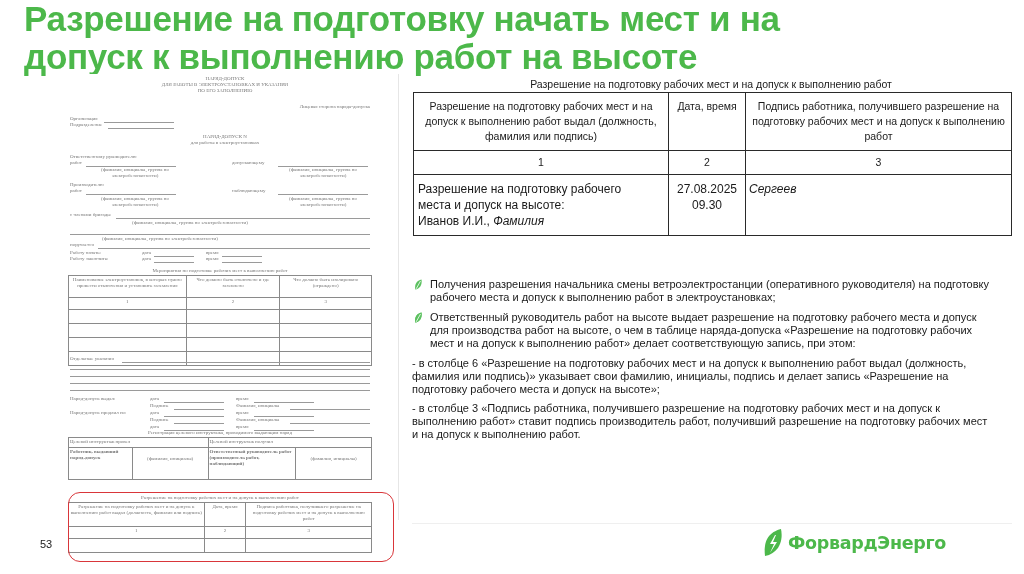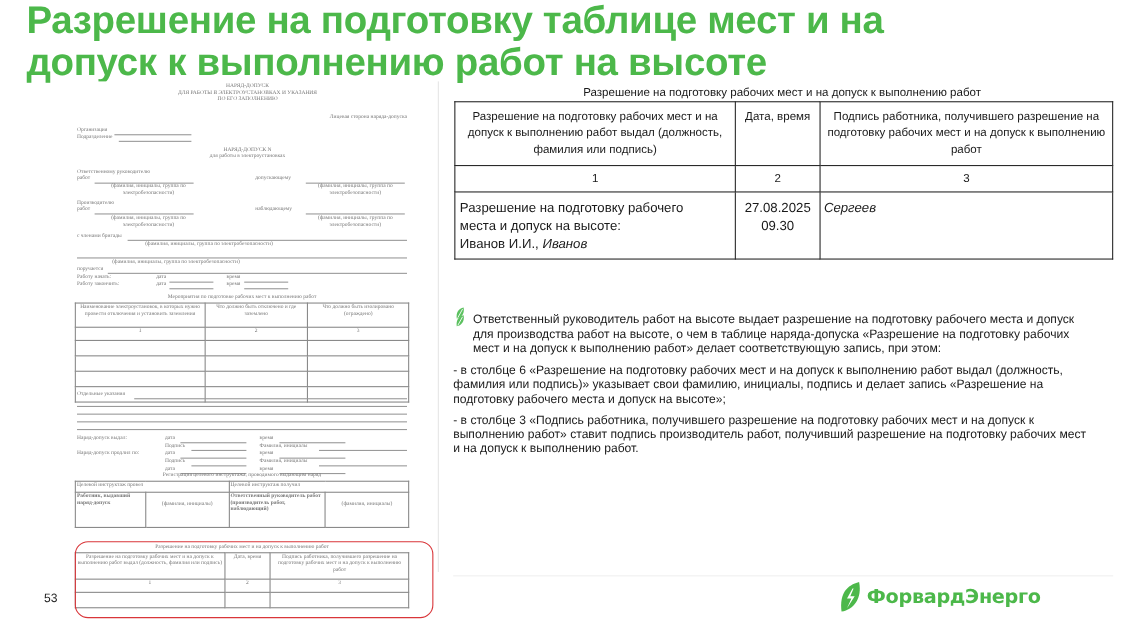--- a/index.html
+++ b/index.html
@@ -46,21 +46,21 @@
   .dash-item { margin-bottom: 6px; }
 
   .logo { position: absolute; left: 762px; top: 528px; display: flex; align-items: center; gap: 4px; justify-content: space-between; }
   .logo-text { font-family: "DejaVu Sans", sans-serif; font-weight: 700; font-size: 17.5px; color: #4cb84a; letter-spacing: -0.3px; }
   .bottom-line { position: absolute; left: 412px; top: 523px; width: 600px; height: 1px; background: #efefef; }
 </style>
 </head>
 <body>
 
 <div class="title">
-  <div>Разрешение на подготовку таблице мест и на</div>
+  <div>Разрешение на подготовку начать мест и на</div>
   <div>допуск к выполнению работ на высоте</div>
 </div>
 
 <div class="form">
   <div class="blk c" style="left:100px;top:2px;width:150px;">
     <div>НАРЯД-ДОПУСК</div>
     <div>ДЛЯ РАБОТЫ В ЭЛЕКТРОУСТАНОВКАХ И УКАЗАНИЯ</div>
     <div>ПО ЕГО ЗАПОЛНЕНИЮ</div>
   </div>
   <div class="blk r" style="left:220px;top:30px;width:100px;">Лицевая сторона наряда-допуска</div>
@@ -222,37 +222,44 @@
   </tr>
   <tr class="num">
     <td>1</td>
     <td>2</td>
     <td>3</td>
   </tr>
   <tr class="row" style="height:58px;">
     <td style="padding-left:4px;">
       <div>Разрешение на подготовку рабочего</div>
       <div>места и допуск на высоте:</div>
-      <div><span>Иванов И.И., </span><span class="i">Иванов</span></div>
+      <div><span>Иванов И.И., </span><span class="i">Фамилия</span></div>
     </td>
     <td class="date">
       <div>27.08.2025</div>
       <div>09.30</div>
     </td>
     <td class="i" style="padding-left:3px;">Сергеев</td>
   </tr>
 </tbody>
   </table>
 
 <div class="bullets">
   <div class="bullet">
     <svg class="leaf" viewBox="0 0 9 12">
         <path d="M7.5 0.5 C3 1.5 0.5 4.5 1.2 10.5 C5.5 10 8.5 6 7.5 0.5 Z" fill="#5cc160"></path>
         <path d="M6.5 2 L2.2 9.8" stroke="#fff" stroke-width="0.8"></path>
       </svg>
+    <span>Получения разрешения начальника смены ветроэлектростанции (оперативного руководителя) на подготовку рабочего места и допуск к выполнению работ в электроустановках;</span>
+  </div>
+  <div class="bullet">
+    <svg class="leaf" viewBox="0 0 9 12">
+        <path d="M7.5 0.5 C3 1.5 0.5 4.5 1.2 10.5 C5.5 10 8.5 6 7.5 0.5 Z" fill="#5cc160"></path>
+        <path d="M6.5 2 L2.2 9.8" stroke="#fff" stroke-width="0.8"></path>
+      </svg>
   </div>
   <div class="bullet">
     <svg class="leaf" viewBox="0 0 9 12">
         <path d="M7.5 0.5 C3 1.5 0.5 4.5 1.2 10.5 C5.5 10 8.5 6 7.5 0.5 Z" fill="#5cc160"></path>
         <path d="M6.5 2 L2.2 9.8" stroke="#fff" stroke-width="0.8"></path>
       </svg>
     <span>Ответственный руководитель работ на высоте выдает разрешение на подготовку рабочего места и допуск для производства работ на высоте, о чем в таблице наряда-допуска «Разрешение на подготовку рабочих мест и на допуск к выполнению работ» делает соответствующую запись, при этом:</span>
   </div>
   <div class="dash-item">- в столбце 6 «Разрешение на подготовку рабочих мест и на допуск к выполнению работ выдал (должность, фамилия или подпись)» указывает свои фамилию, инициалы, подпись и делает запись «Разрешение на подготовку рабочего места и допуск на высоте»;</div>
   <div class="dash-item">- в столбце 3 «Подпись работника, получившего разрешение на подготовку рабочих мест и на допуск к выполнению работ» ставит подпись производитель работ, получивший разрешение на подготовку рабочих мест и на допуск к выполнению работ.</div>

